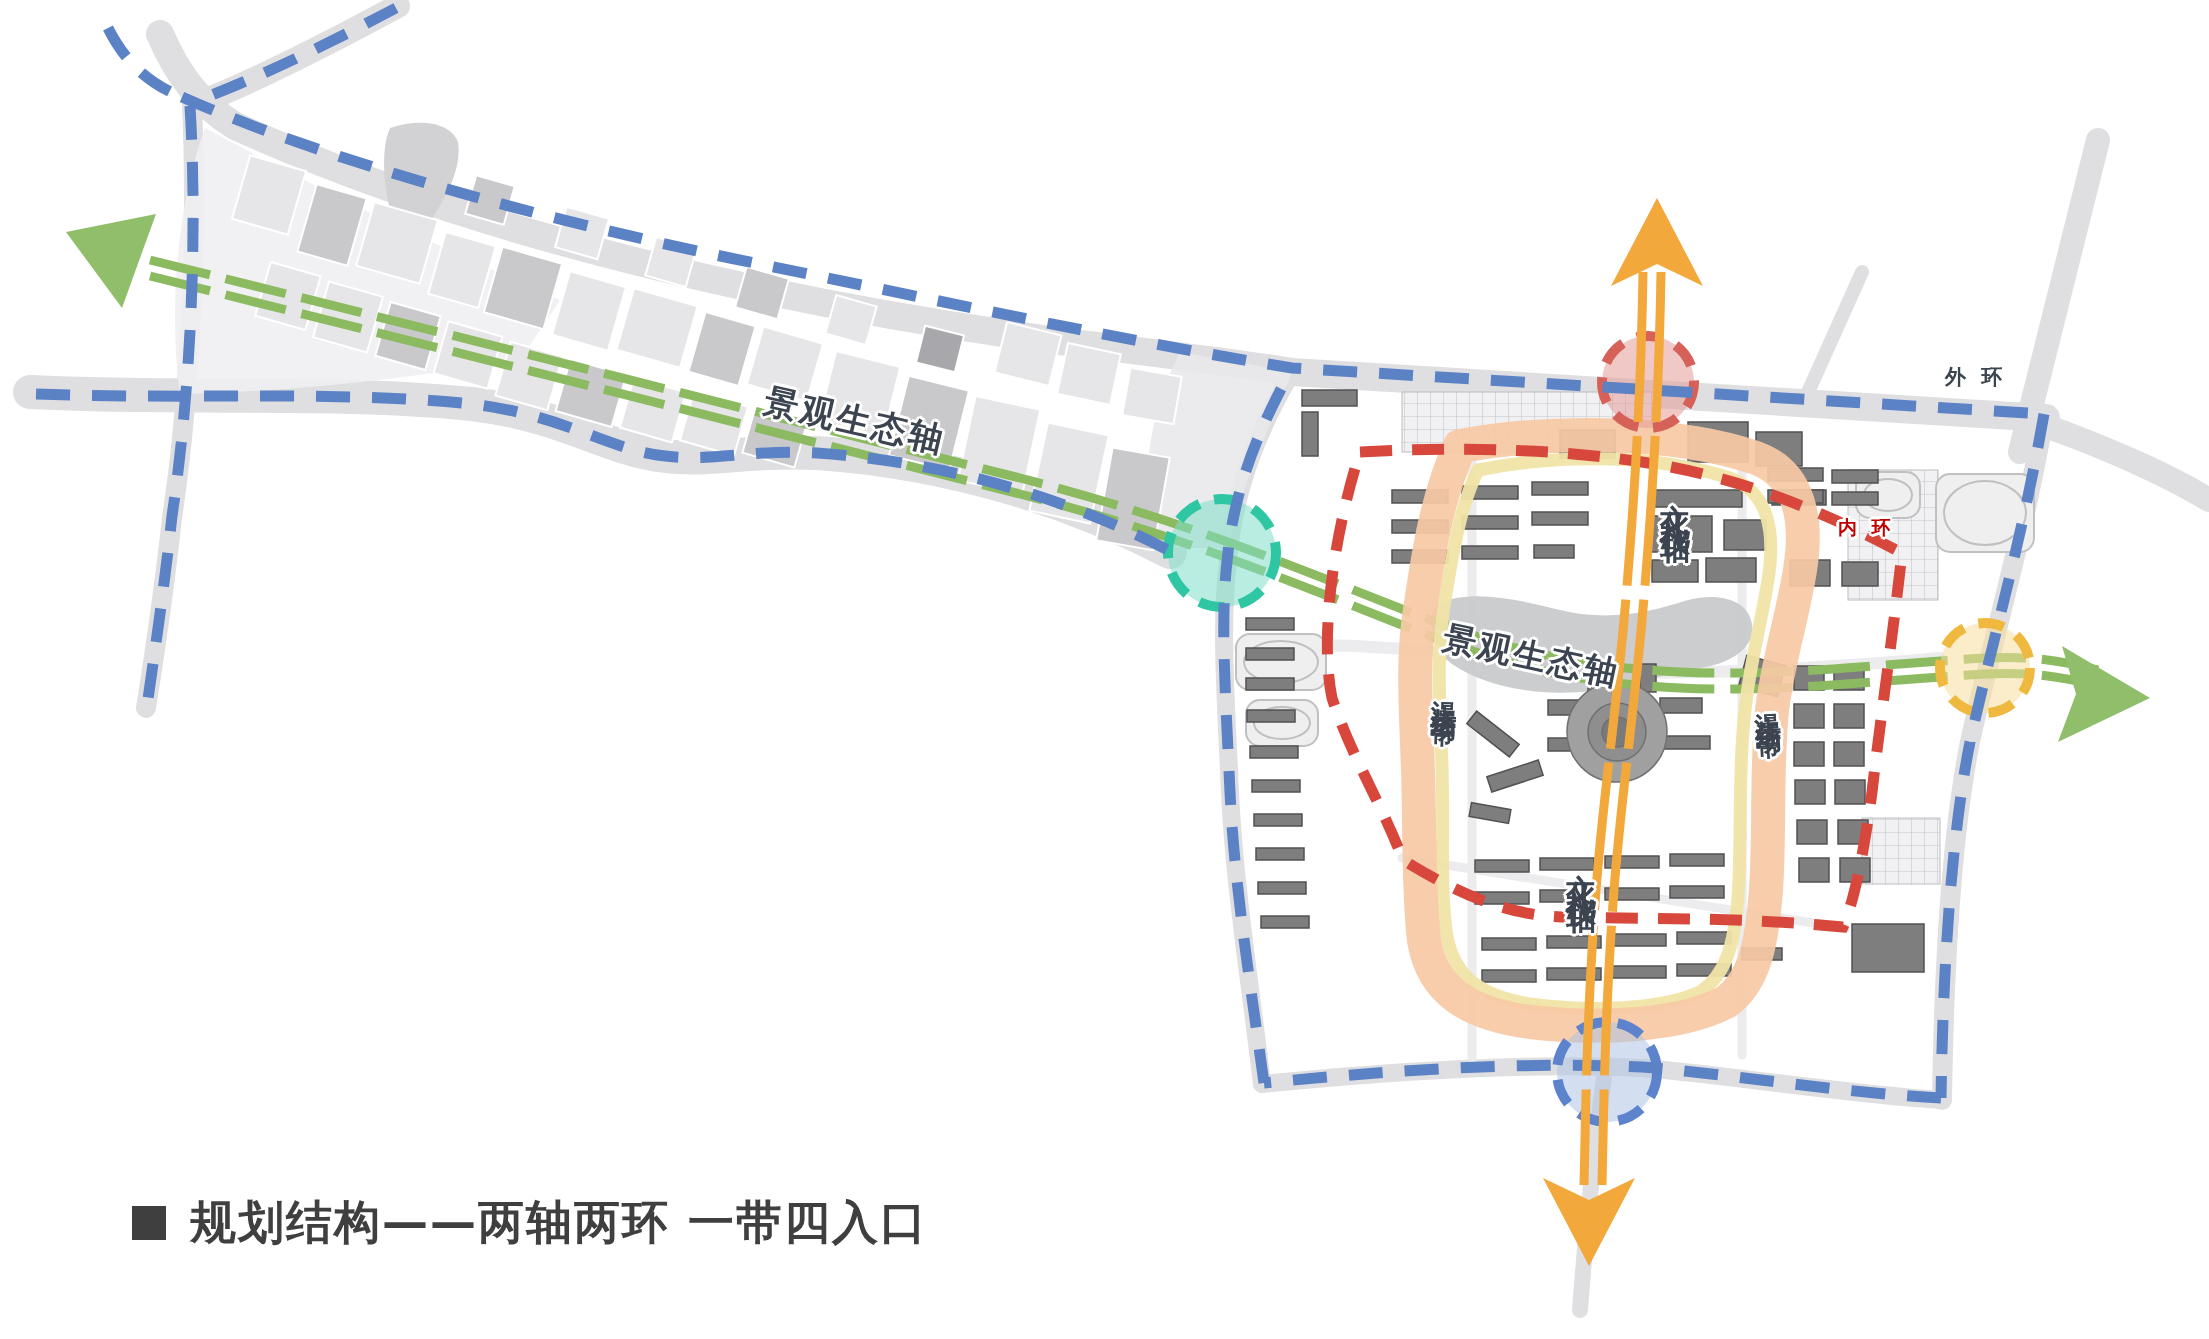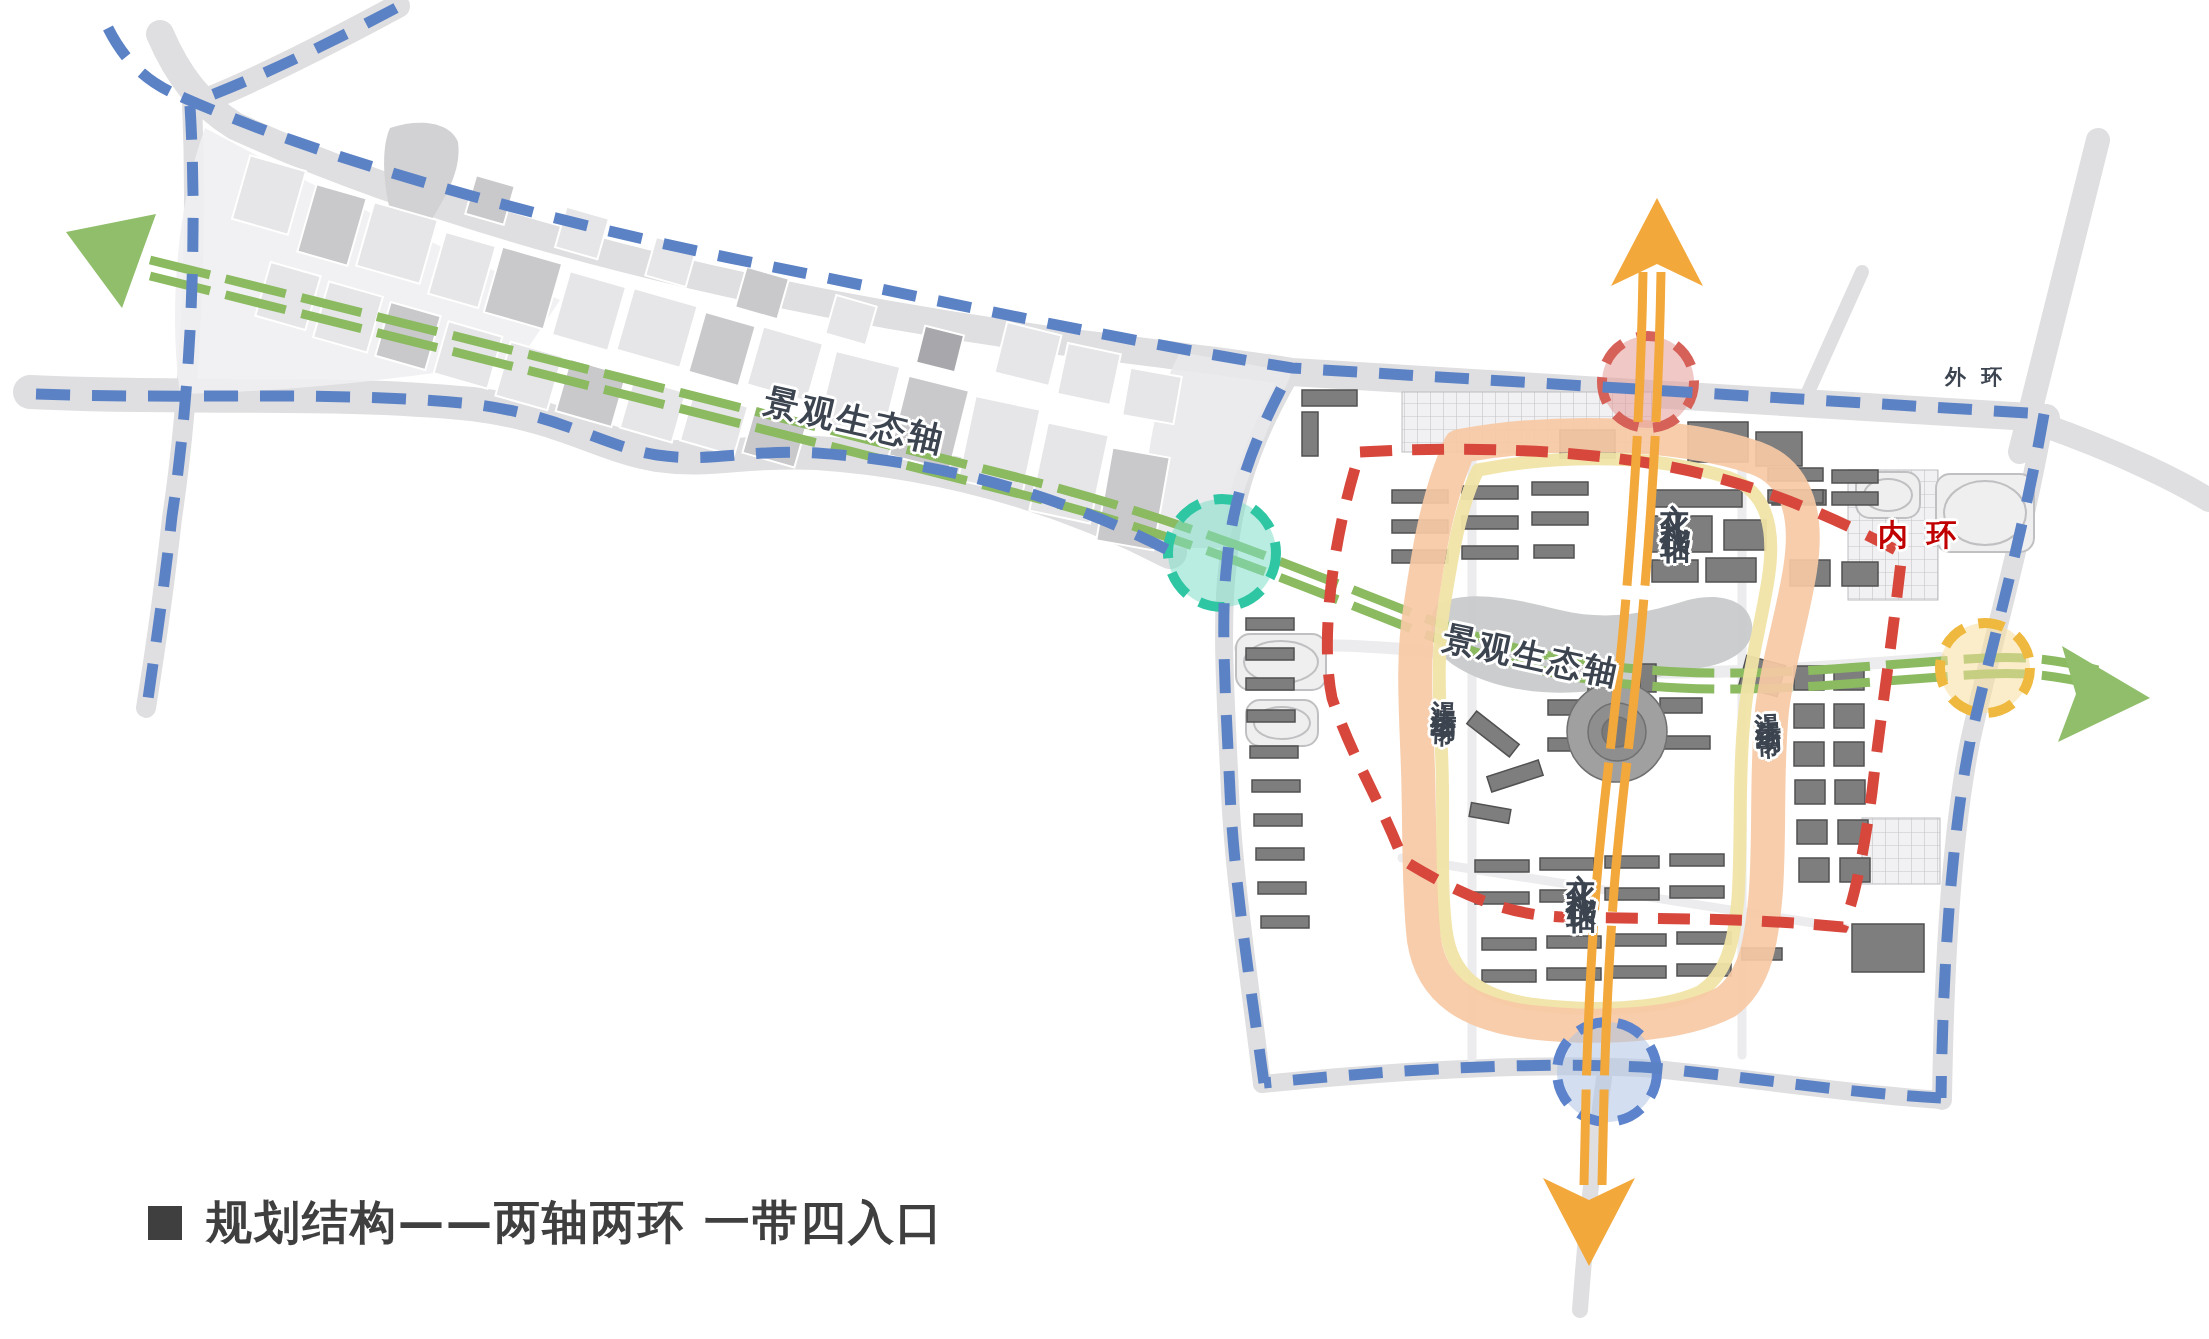--- a/index.html
+++ b/index.html
@@ -3,26 +3,26 @@
 <meta charset="utf-8">
 <style>
   html,body{margin:0;padding:0;background:#ffffff;}
   .stage{position:relative;width:2209px;height:1339px;background:#ffffff;overflow:hidden;
          font-family:"DejaVu Sans",sans-serif;}
   svg.map{position:absolute;left:0;top:0;}
   .map-label{position:absolute;font-weight:bold;color:var(--text-dark);white-space:nowrap;
     text-shadow:-2px -2px 0 #fff,2px -2px 0 #fff,-2px 2px 0 #fff,2px 2px 0 #fff,
                  0 -3px 0 #fff,0 3px 0 #fff,-3px 0 0 #fff,3px 0 0 #fff;}
   .h-label{font-size:21px;letter-spacing:4px;}
-  .label-inner-ring{color:var(--text-red);font-size:30px;margin-left:40px;}
+  .label-inner-ring{color:var(--text-red);font-size:19px;}
   .eco-label{font-size:34px;letter-spacing:3px;transform-origin:left top;}
   .v-label{writing-mode:vertical-rl;text-orientation:upright;letter-spacing:7px;}
   .culture-label{font-size:30px;}
   .stroll-label{font-size:26px;letter-spacing:5px;}
-  .title-row{position:absolute;left:148px;top:1192px;display:flex;align-items:center;gap:24px;}
+  .title-row{position:absolute;left:132px;top:1192px;display:flex;align-items:center;gap:24px;}
   .title-square{width:34px;height:34px;background:var(--title-color);}
   .title-text{font-size:46px;font-weight:900;letter-spacing:2px;color:var(--title-color);}
 </style>
 </head>
 <body>
 
 <div class="stage">
 
   <svg class="map" id="map-svg" width="2209" height="1339" viewBox="0 0 2209 1339">
     <g id="g-roads">

